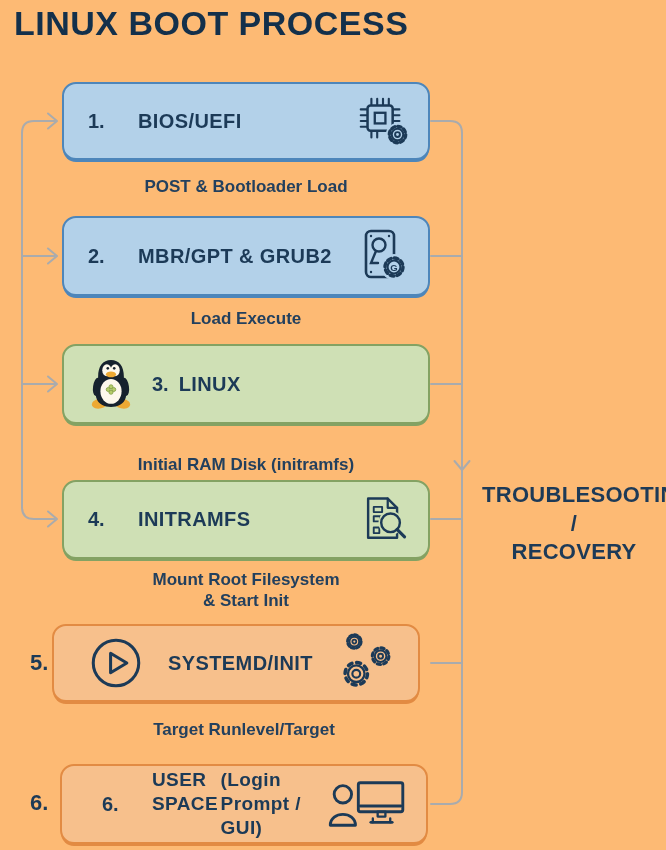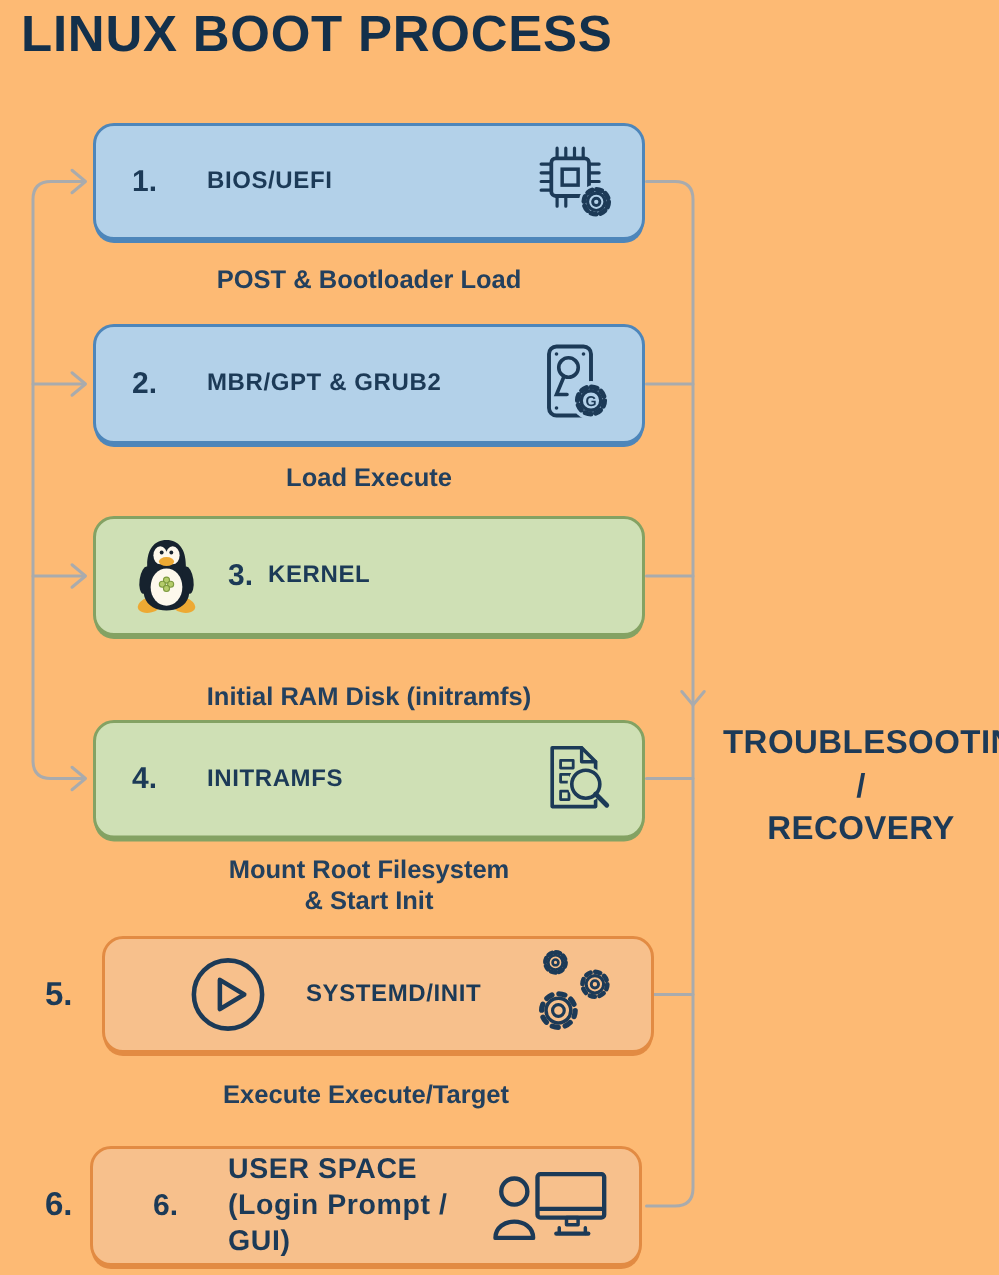--- a/index.html
+++ b/index.html
@@ -14,22 +14,22 @@
   .connectors{position:absolute;left:0;top:0;pointer-events:none;}
   .step-box{
     position:absolute;left:62px;width:368px;height:78px;border-radius:14px;
     display:flex;align-items:center;box-sizing:border-box;padding-left:24px;
   }
   .blue  {background:#b3d1e9;border:2.5px solid #4e86ba;box-shadow:0 3px 0 -1px #4e86ba;}
   .green {background:#cfe0b5;border:2.5px solid #84a263;box-shadow:0 3px 0 -1px #84a263;}
   .orange{background:#f7c08c;border:2.5px solid #e28b43;box-shadow:0 3px 0 -1px #e28b43;}
   .num{font-size:20px;font-weight:700;color:#1c3a57;width:50px;flex:0 0 auto;}
   .num.inline{width:auto;margin-right:10px;}
-  .label{font-size:16px;font-weight:700;color:#1c3a57;letter-spacing:.4px;}
-  .label-block{display:flex;flex-direction:column;line-height:1.25;}
+  .label{font-size:20px;font-weight:700;color:#1c3a57;letter-spacing:.4px;}
+  .label-block{display:flex;flex-direction:row;line-height:1.25;}
   .label-block .label{font-size:19px;}
   .box-icon{margin-left:auto;margin-right:16px;flex:0 0 auto;display:flex;align-items:center;}
   .lead-icon{flex:0 0 auto;display:flex;align-items:center;}
   .caption{
     position:absolute;left:62px;width:368px;text-align:center;
     font-size:17px;font-weight:600;color:#23405e;line-height:1.22;
     white-space:pre-line;
   }
   .outer-num{
     position:absolute;left:30px;font-size:22px;font-weight:800;color:#1c3a57;
@@ -125,21 +125,21 @@
         <ellipse cx="25" cy="17.5" rx="5.5" ry="3.2" fill="#eda933"></ellipse>
         <g fill="#b5cc6a" stroke="#7e9a3f" stroke-width="0.8">
           <circle cx="25" cy="31" r="2.2"></circle>
             <circle cx="22" cy="34" r="2.2"></circle>
           <circle cx="28" cy="34" r="2.2"></circle>
             <circle cx="25" cy="37" r="2.2"></circle>
         </g>
       </svg>
     </span>
     <span class="num inline" style="margin-left:18px;">3.</span>
-    <span class="label">KERNEL</span>
+    <span class="label">LINUX</span>
   </div>
   <div class="caption" style="top:412px;margin-top:43px;">Initial RAM Disk (initramfs)</div>
 
   <div class="step-box green" style="top:480px;height:79px;">
     <span class="num">4.</span>
     <span class="label">INITRAMFS</span>
     <span class="box-icon">
       <svg width="56" height="56" viewBox="0 0 60 60" fill="none" stroke="#1c3a57" stroke-width="2.4" stroke-linecap="round" stroke-linejoin="round">
         <path d="M13,7 H34 L44,17 V49 H13 Z" stroke-width="2.6"></path>
         <path d="M34,7 V17 H44"></path>
@@ -149,21 +149,21 @@
         <circle cx="37" cy="33" r="13" fill="#cfe0b5" stroke="none"></circle>
         <circle cx="37" cy="33" r="10" stroke-width="2.6"></circle>
         <path d="M44,40 L52,48" stroke-width="3.4"></path>
       </svg>
     </span>
   </div>
   <div class="caption" style="top:570px;">Mount Root Filesystem
 &amp; Start Init</div>
 
   <span class="outer-num" style="top:650px;">5.</span>
-  <div class="step-box orange" style="top:624px;left:68px;padding-left:56px;">
+  <div class="step-box orange" style="top:624px;left:52px;padding-left:36px;">
     <span class="lead-icon">
       <svg width="52" height="52" viewBox="0 0 48 48" fill="none" stroke="#1c3a57" stroke-width="2.8" stroke-linejoin="round">
         <circle cx="24" cy="24" r="21"></circle>
         <path d="M19,15 L34,24 L19,33 Z"></path>
       </svg>
     </span>
     <span class="label" style="margin-left:26px;">SYSTEMD/INIT</span>
     <span class="box-icon">
       <svg width="72" height="72" viewBox="0 0 74 74" fill="none" stroke="#1c3a57" stroke-linecap="round">
         <circle cx="25" cy="15" r="10" fill="#f7c08c" stroke="none"></circle>
@@ -174,21 +174,21 @@
         <circle cx="25" cy="15" r="2" stroke-width="1.8"></circle>
         <circle cx="52" cy="30" r="8.5" stroke-width="3.2" stroke-dasharray="3.4 3.28"></circle>
         <circle cx="52" cy="30" r="6" stroke-width="2.2"></circle>
         <circle cx="52" cy="30" r="2.5" stroke-width="2"></circle>
         <circle cx="27" cy="48" r="11.5" stroke-width="3.6" stroke-dasharray="4.2 4.83"></circle>
         <circle cx="27" cy="48" r="8.5" stroke-width="2.4"></circle>
         <circle cx="27" cy="48" r="4" stroke-width="2.2"></circle>
       </svg>
     </span>
   </div>
-  <div class="caption" style="top:720px;left:60px;">Execute Execute/Target</div>
+  <div class="caption" style="top:720px;left:60px;">Target Runlevel/Target</div>
 
   <span class="outer-num" style="top:790px;">6.</span>
   <div class="step-box orange" style="top:764px;left:60px;height:80px;padding-left:40px;">
     <span class="num">6.</span>
     <span class="label-block">
       <span class="label">USER SPACE</span>
       <span class="label">(Login Prompt / GUI)</span>
     </span>
     <span class="box-icon">
       <svg width="84" height="58" viewBox="0 0 84 60" fill="none" stroke="#1c3a57" stroke-width="3" stroke-linecap="round" stroke-linejoin="round">

